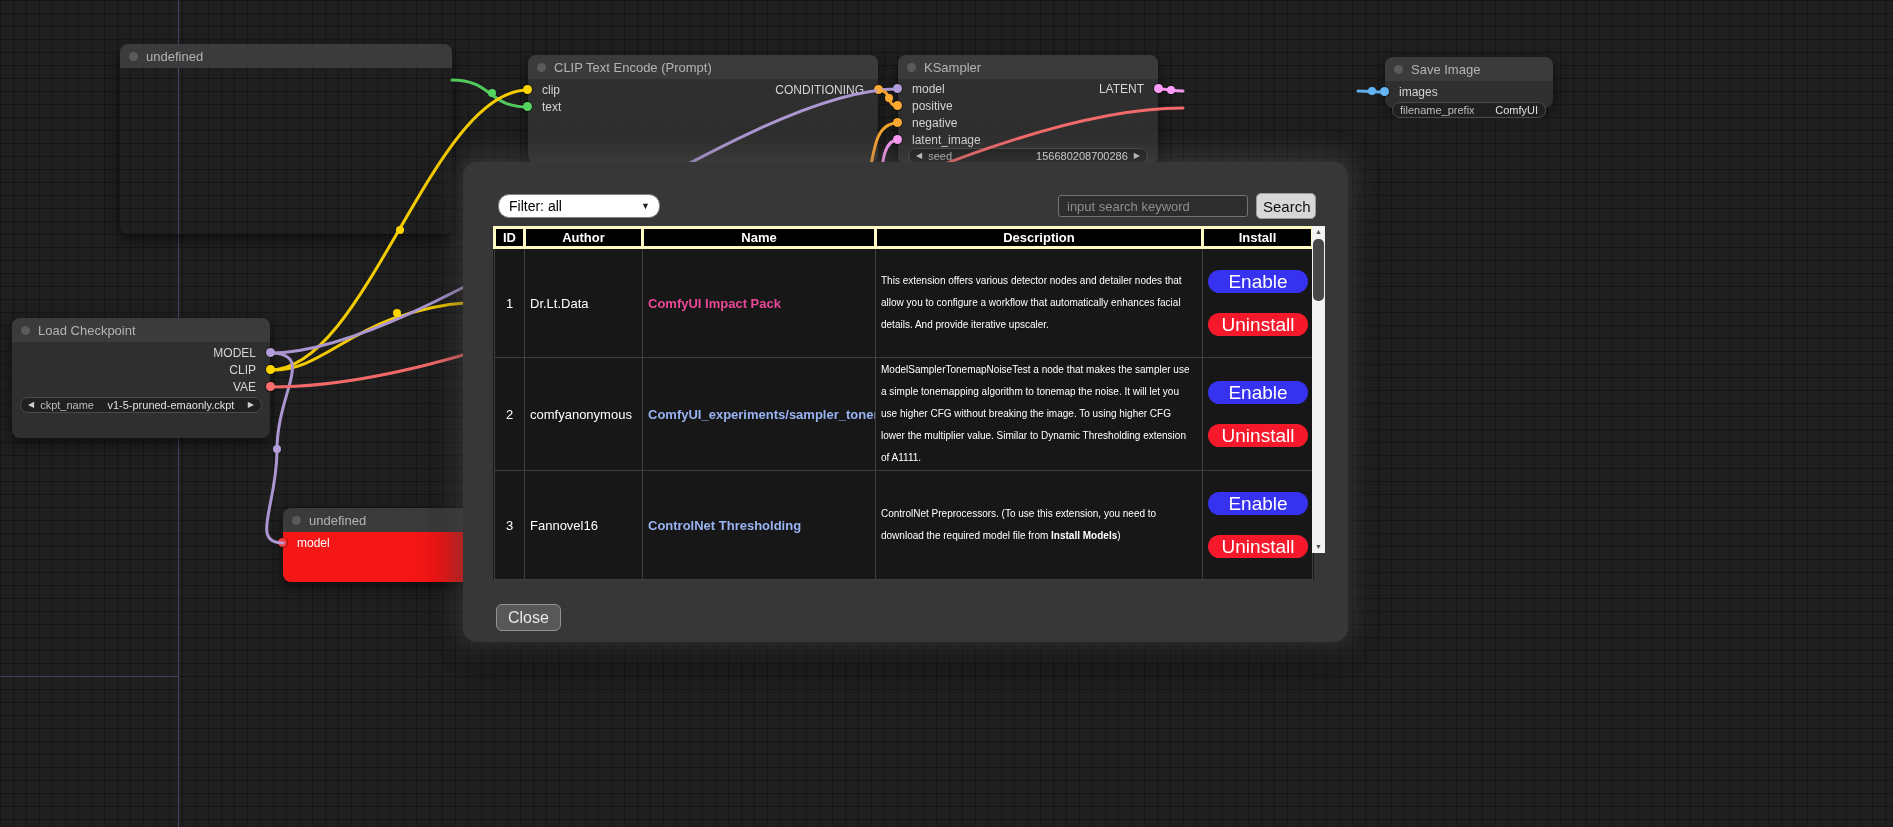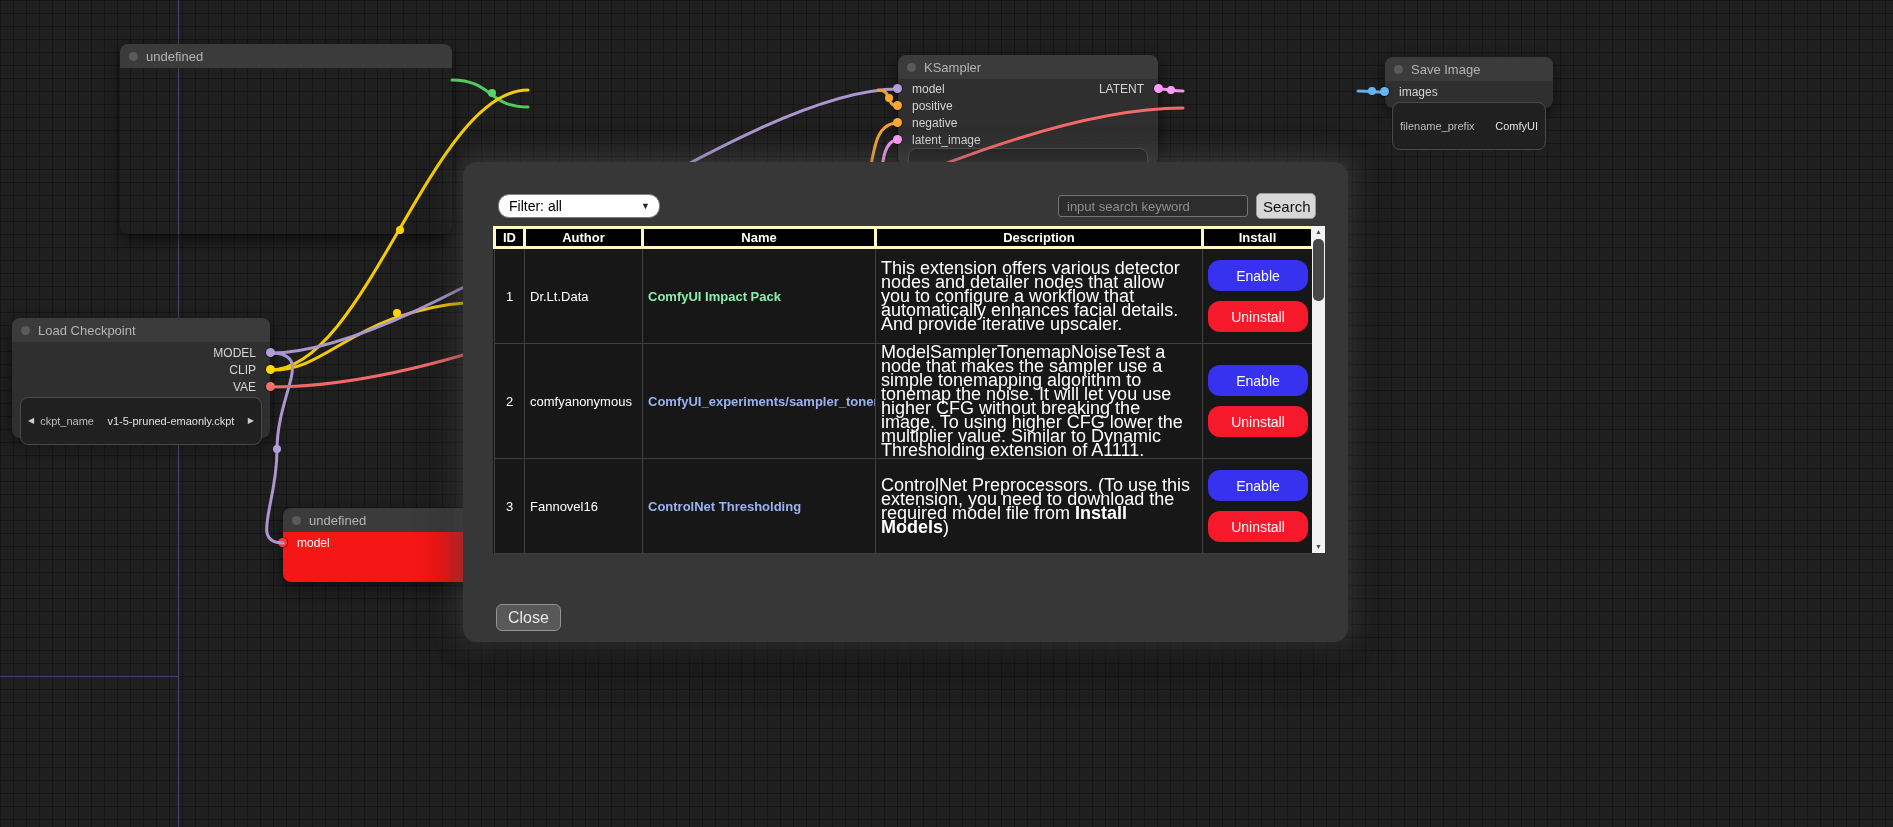--- a/index.html
+++ b/index.html
@@ -22,21 +22,21 @@
   .node-dot{width:9px;height:9px;border-radius:50%;background:#5a5a5a;flex:0 0 auto;}
   .node-title{font-size:13px;color:#b4b4b4;white-space:nowrap;overflow:hidden;}
   .node-body{position:absolute;left:0;right:0;top:24px;bottom:0;background:rgba(48,48,48,.97);border-radius:0 0 8px 8px;}
   .node-body.red .slot{color:#ffffff;}
   .slot{position:absolute;height:16px;line-height:16px;font-size:12px;color:#d4d4d4;white-space:nowrap;}
   .slot.in{left:0;padding-left:14px;}
   .slot.out{right:0;padding-right:14px;text-align:right;}
   .slot .dot{position:absolute;top:3px;width:9px;height:9px;border-radius:50%;box-shadow:0 0 0 1px rgba(0,0,0,.35);}
   .slot.in .dot{left:-5px;}
   .slot.out .dot{right:-5px;}
-  .widget{position:absolute;display:flex;align-items:center;gap:6px;height:14px;background:#202020;border:1px solid #4a4a4a;border-radius:8px;padding:16px 7px;font-size:11px;color:#bdbdbd;}
+  .widget{position:absolute;display:flex;align-items:center;gap:6px;height:14px;background:#202020;border:1px solid #4a4a4a;border-radius:8px;padding:0 7px;font-size:11px;color:#bdbdbd;}
   .widget .arrow{font-size:8px;color:#cfcfcf;line-height:14px;}
   .widget .w-value{color:#e0e0e0;text-align:right;}
   .widget .spacer{flex:1;}
 
   
   .wires{position:absolute;left:0;top:0;z-index:5;pointer-events:none;}
 
   
   .modal{position:absolute;left:463px;top:162px;width:885px;height:480px;z-index:10;border-radius:14px;
     box-shadow:0 0 28px 6px rgba(170,170,170,.22),0 14px 44px rgba(0,0,0,.6);}
@@ -49,23 +49,23 @@
   .search-input::placeholder{color:#8f8f8f;}
   .search-btn{position:absolute;left:793px;top:31px;width:60px;height:26px;background:#d7d7d7;color:#101010;border:1px solid #9a9a9a;
     border-radius:5px;font-size:15px;font-family:inherit;cursor:pointer;}
   .table-wrap{position:absolute;left:30px;top:64px;width:832px;height:327px;}
   table.ext{border-collapse:collapse;table-layout:fixed;width:819px;background:#171717;color:#fff;font-size:13px;}
   table.ext th{background:#000;border:3px solid #fef9c3;font-size:13px;font-weight:bold;padding:1px 2px;height:15px;}
   table.ext td{border:1px solid #3f3f3f;padding:1px 5px;vertical-align:middle;}
   td.c-id{text-align:center;}
   td.c-name{white-space:nowrap;overflow:hidden;}
   a.ext-link{font-weight:bold;text-decoration:none;font-size:13px;}
-  td.c-desc{font-size:18px;line-height:14px;padding:2px 6px;}
+  td.c-desc{font-size:10px;line-height:22px;padding:2px 6px;}
   td.c-install{padding:2px 2px;}
-  .btn-install{display:block;width:100px;height:31px;margin:10px auto;border:none;border-radius:12px;color:#fff;font-size:14px;
+  .btn-install{display:block;width:100px;height:23px;margin:20px auto;border:none;border-radius:12px;color:#fff;font-size:19px;
     font-family:inherit;cursor:pointer;}
   .scrollbar{position:absolute;right:0;top:0;width:13px;height:327px;background:#f2f2f2;}
   .sb-arrow{position:absolute;left:0;width:13px;height:12px;font-size:7px;line-height:12px;text-align:center;color:#4e4e4e;background:#f2f2f2;}
   .sb-arrow.up{top:0;}
   .sb-arrow.down{bottom:0;}
   .sb-thumb{position:absolute;left:1px;top:13px;width:11px;height:62px;background:#474747;border-radius:5px;}
   .close-btn{position:absolute;left:33px;top:442px;padding:2px 11px;height:27px;background:#585858;color:#e8e8e8;border:1px solid #939393;
     border-radius:6px;font-size:16px;font-family:inherit;cursor:pointer;}
 </style>
 </head>
@@ -76,20 +76,40 @@
   <div class="axis-v"></div>
   <div class="axis-h"></div>
 
   <div class="node" style="left:120px;top:44px;width:332px;height:190px">
     <div class="node-header">
       <span class="node-dot"></span>
       <span class="node-title">undefined</span>
     </div>
   </div>
 
+  <div class="node" style="left:528px;top:55px;width:350px;height:108px">
+    <div class="node-header">
+      <span class="node-dot"></span>
+      <span class="node-title">CLIP Text Encode (Prompt)</span>
+    </div>
+    <div class="node-body">
+      <div class="slot in" style="top:3px">
+        <span class="dot" style="background-color: rgb(255, 213, 0);"></span>
+        <span>clip</span>
+      </div>
+      <div class="slot in" style="top:20px">
+        <span class="dot" style="background-color: rgb(85, 212, 95);"></span>
+        <span>text</span>
+      </div>
+      <div class="slot out" style="top:3px">
+        <span>CONDITIONING</span>
+        <span class="dot" style="background-color: rgb(255, 169, 49);"></span>
+      </div>
+    </div>
+  </div>
 
   <div class="node" style="left:898px;top:55px;width:260px;height:110px">
     <div class="node-header">
       <span class="node-dot"></span>
       <span class="node-title">KSampler</span>
     </div>
     <div class="node-body">
       <div class="slot in" style="top:2px">
         <span class="dot" style="background-color: rgb(179, 157, 219);"></span>
         <span>model</span>
@@ -233,21 +253,21 @@
               <th>Author</th>
               <th>Name</th>
               <th>Description</th>
               <th>Install</th>
             </tr>
         </thead>
         <tbody>
             <tr>
               <td class="c-id">1</td>
               <td class="c-author">Dr.Lt.Data</td>
-              <td class="c-name"><a href="#" class="ext-link" style="color: #86efac;">ComfyUI Impact Pack</a></td>
+              <td class="c-name"><a href="#" class="ext-link" style="color: #ec4899;">ComfyUI Impact Pack</a></td>
               <td class="c-desc"><span>This extension offers various detector nodes and detailer nodes that allow you to configure a workflow that automatically enhances facial details. And provide iterative upscaler.</span></td>
               <td class="c-install">
                 <button class="btn-install" style="background: rgb(54, 50, 240);">Enable</button>
                 <button class="btn-install" style="background: rgb(245, 25, 43);">Uninstall</button>
               </td>
             </tr>
             <tr>
               <td class="c-id">2</td>
               <td class="c-author">comfyanonymous</td>
               <td class="c-name"><a href="#" class="ext-link" style="color: rgb(153, 179, 242);">ComfyUI_experiments/sampler_tonemap</a></td>

